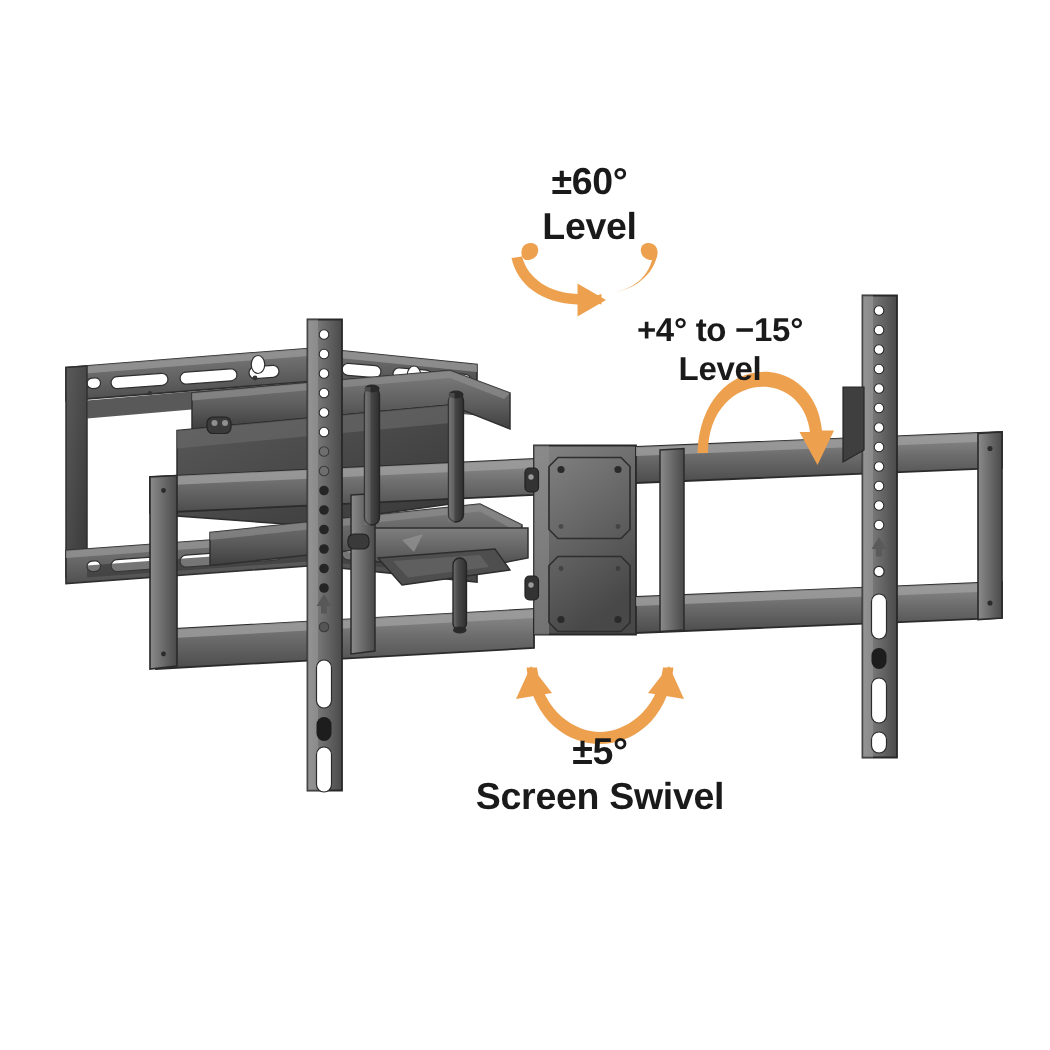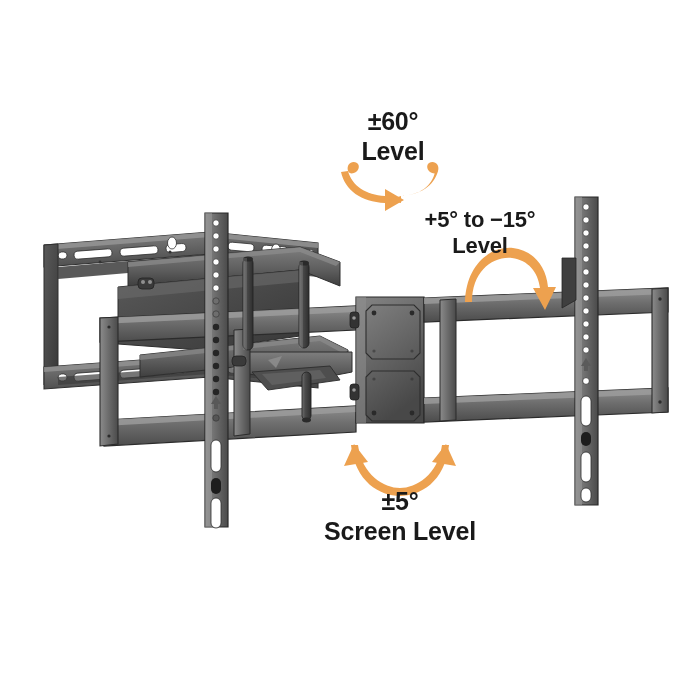--- a/index.html
+++ b/index.html
@@ -298,22 +298,22 @@
       <path d="M446,444 L456,466 L432,462 Z"></path>
     </g>
   </svg>
 
   <div class="anno" id="anno-swivel">
     <span class="l1">±60°</span>
     <span class="l2">Level</span>
   </div>
 
   <div class="anno" id="anno-tilt">
-    <span class="l1">+5° to −15°</span>
+    <span class="l1">+4° to −15°</span>
     <span class="l2">Level</span>
   </div>
 
   <div class="anno" id="anno-level">
     <span class="l1">±5°</span>
-    <span class="l2">Screen Level</span>
+    <span class="l2">Screen Swivel</span>
   </div>
 
 </div>
 
 </body></html>

